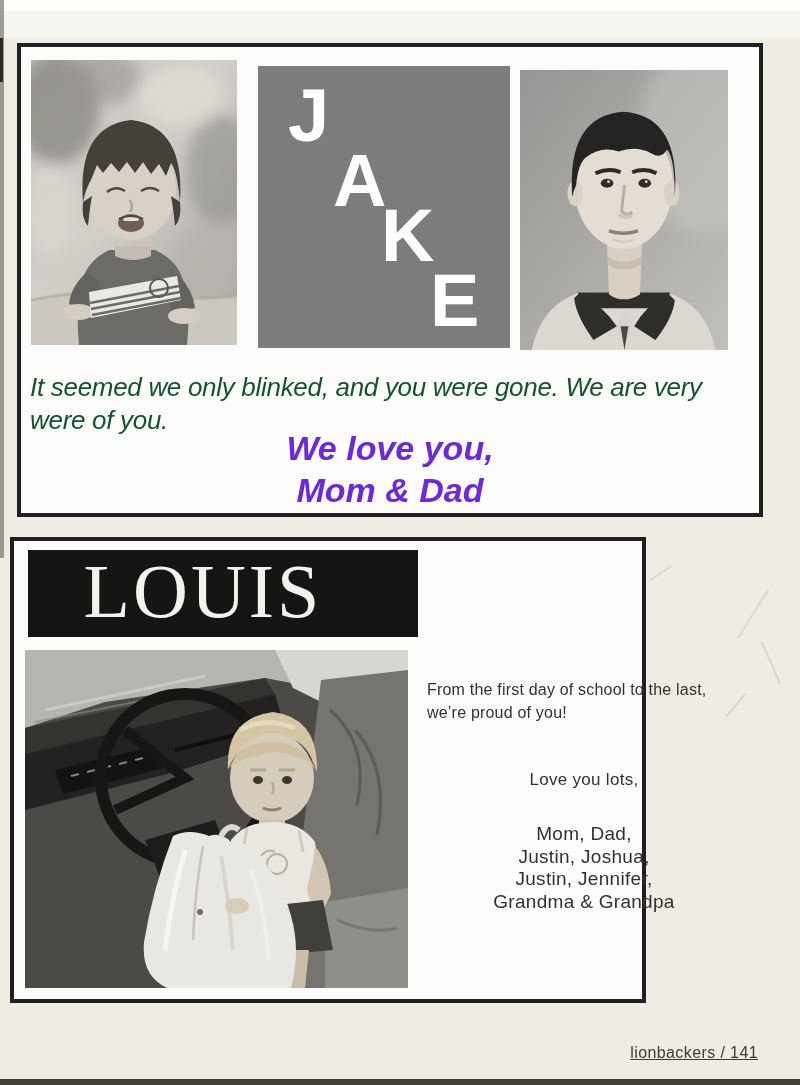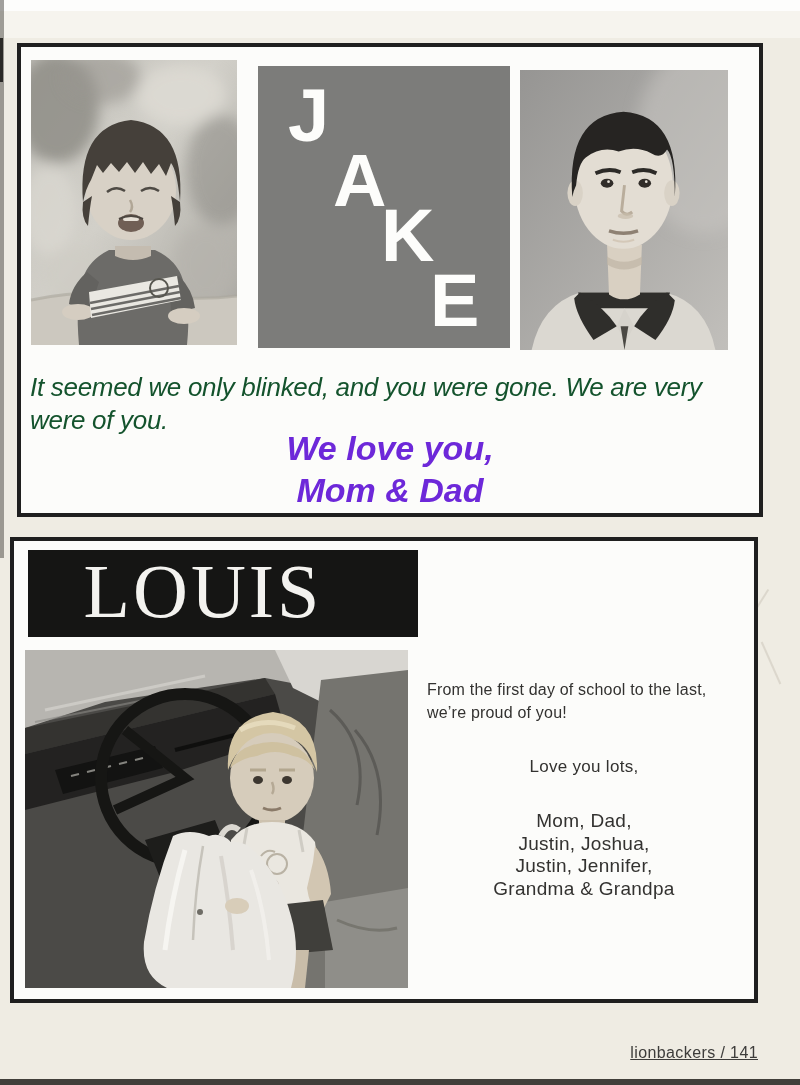--- a/index.html
+++ b/index.html
@@ -19,21 +19,21 @@
   .scratch.s1 { left:752px; top:585px; width:2px; height:58px; transform:rotate(32deg); }
   .scratch.s2 { left:770px; top:640px; width:2px; height:46px; transform:rotate(-24deg); }
   .scratch.s3 { left:735px; top:690px; width:2px; height:30px; transform:rotate(40deg); }
   .scratch.s4 { left:660px; top:560px; width:2px; height:26px; transform:rotate(55deg); }
 
   
   .ad-frame {
     position:absolute; background:#fcfcfa; border:4px solid #1f1f1f;
   }
   .jake-frame { left:17px; top:43px; width:746px; height:474px; }
-  .louis-frame{ left:10px; top:537px; width:748px; height:466px; }
+  .louis-frame{ left:10px; top:537px; width:636px; height:466px; }
 
   .photo { position:absolute; overflow:hidden; background:#b5b3ae; }
   .photo svg { display:block; width:100%; height:100%; }
 
   
   .jake-baby-photo   { left:10px;  top:13px; width:206px; height:285px; }
   .jake-name-box     { position:absolute; left:237px; top:19px; width:252px; height:282px; background:#7c7c7a; }
   .jake-name-box .letter {
     position:absolute; color:#fdfdfb; font-weight:bold; font-size:74px; line-height:1;
     font-family:"Liberation Sans", sans-serif;
@@ -59,21 +59,21 @@
     position:absolute; left:14px; top:9px; width:390px; height:87px; background:#151514;
     display:flex; align-items:center; justify-content:center; padding-right:40px;
   }
   .louis-banner .name {
     font-family:"Liberation Serif", serif; color:#f3f2ef;
     font-size:76px; line-height:1; letter-spacing:3px; padding-bottom:6px;
   }
   .louis-car-photo { left:11px; top:109px; width:383px; height:338px; }
   .louis-text-block { position:absolute; left:405px; top:137px; width:330px; color:#333230; }
   .louis-message { font-size:16px; line-height:23px; letter-spacing:.2px; padding-left:8px; }
-  .louis-salutation { margin-top:33px; text-align:center; font-size:17px; letter-spacing:.3px; }
+  .louis-salutation { margin-top:46px; text-align:center; font-size:17px; letter-spacing:.3px; }
   .louis-family { margin-top:33px; text-align:center; font-size:19px; line-height:22.5px; letter-spacing:.3px; }
 
   .page-footer {
     position:absolute; right:42px; top:1044px;
     font-size:16px; letter-spacing:.4px; color:#3d3c3a;text-decoration:underline;
   }
 </style>
 </head>
 <body>
 

